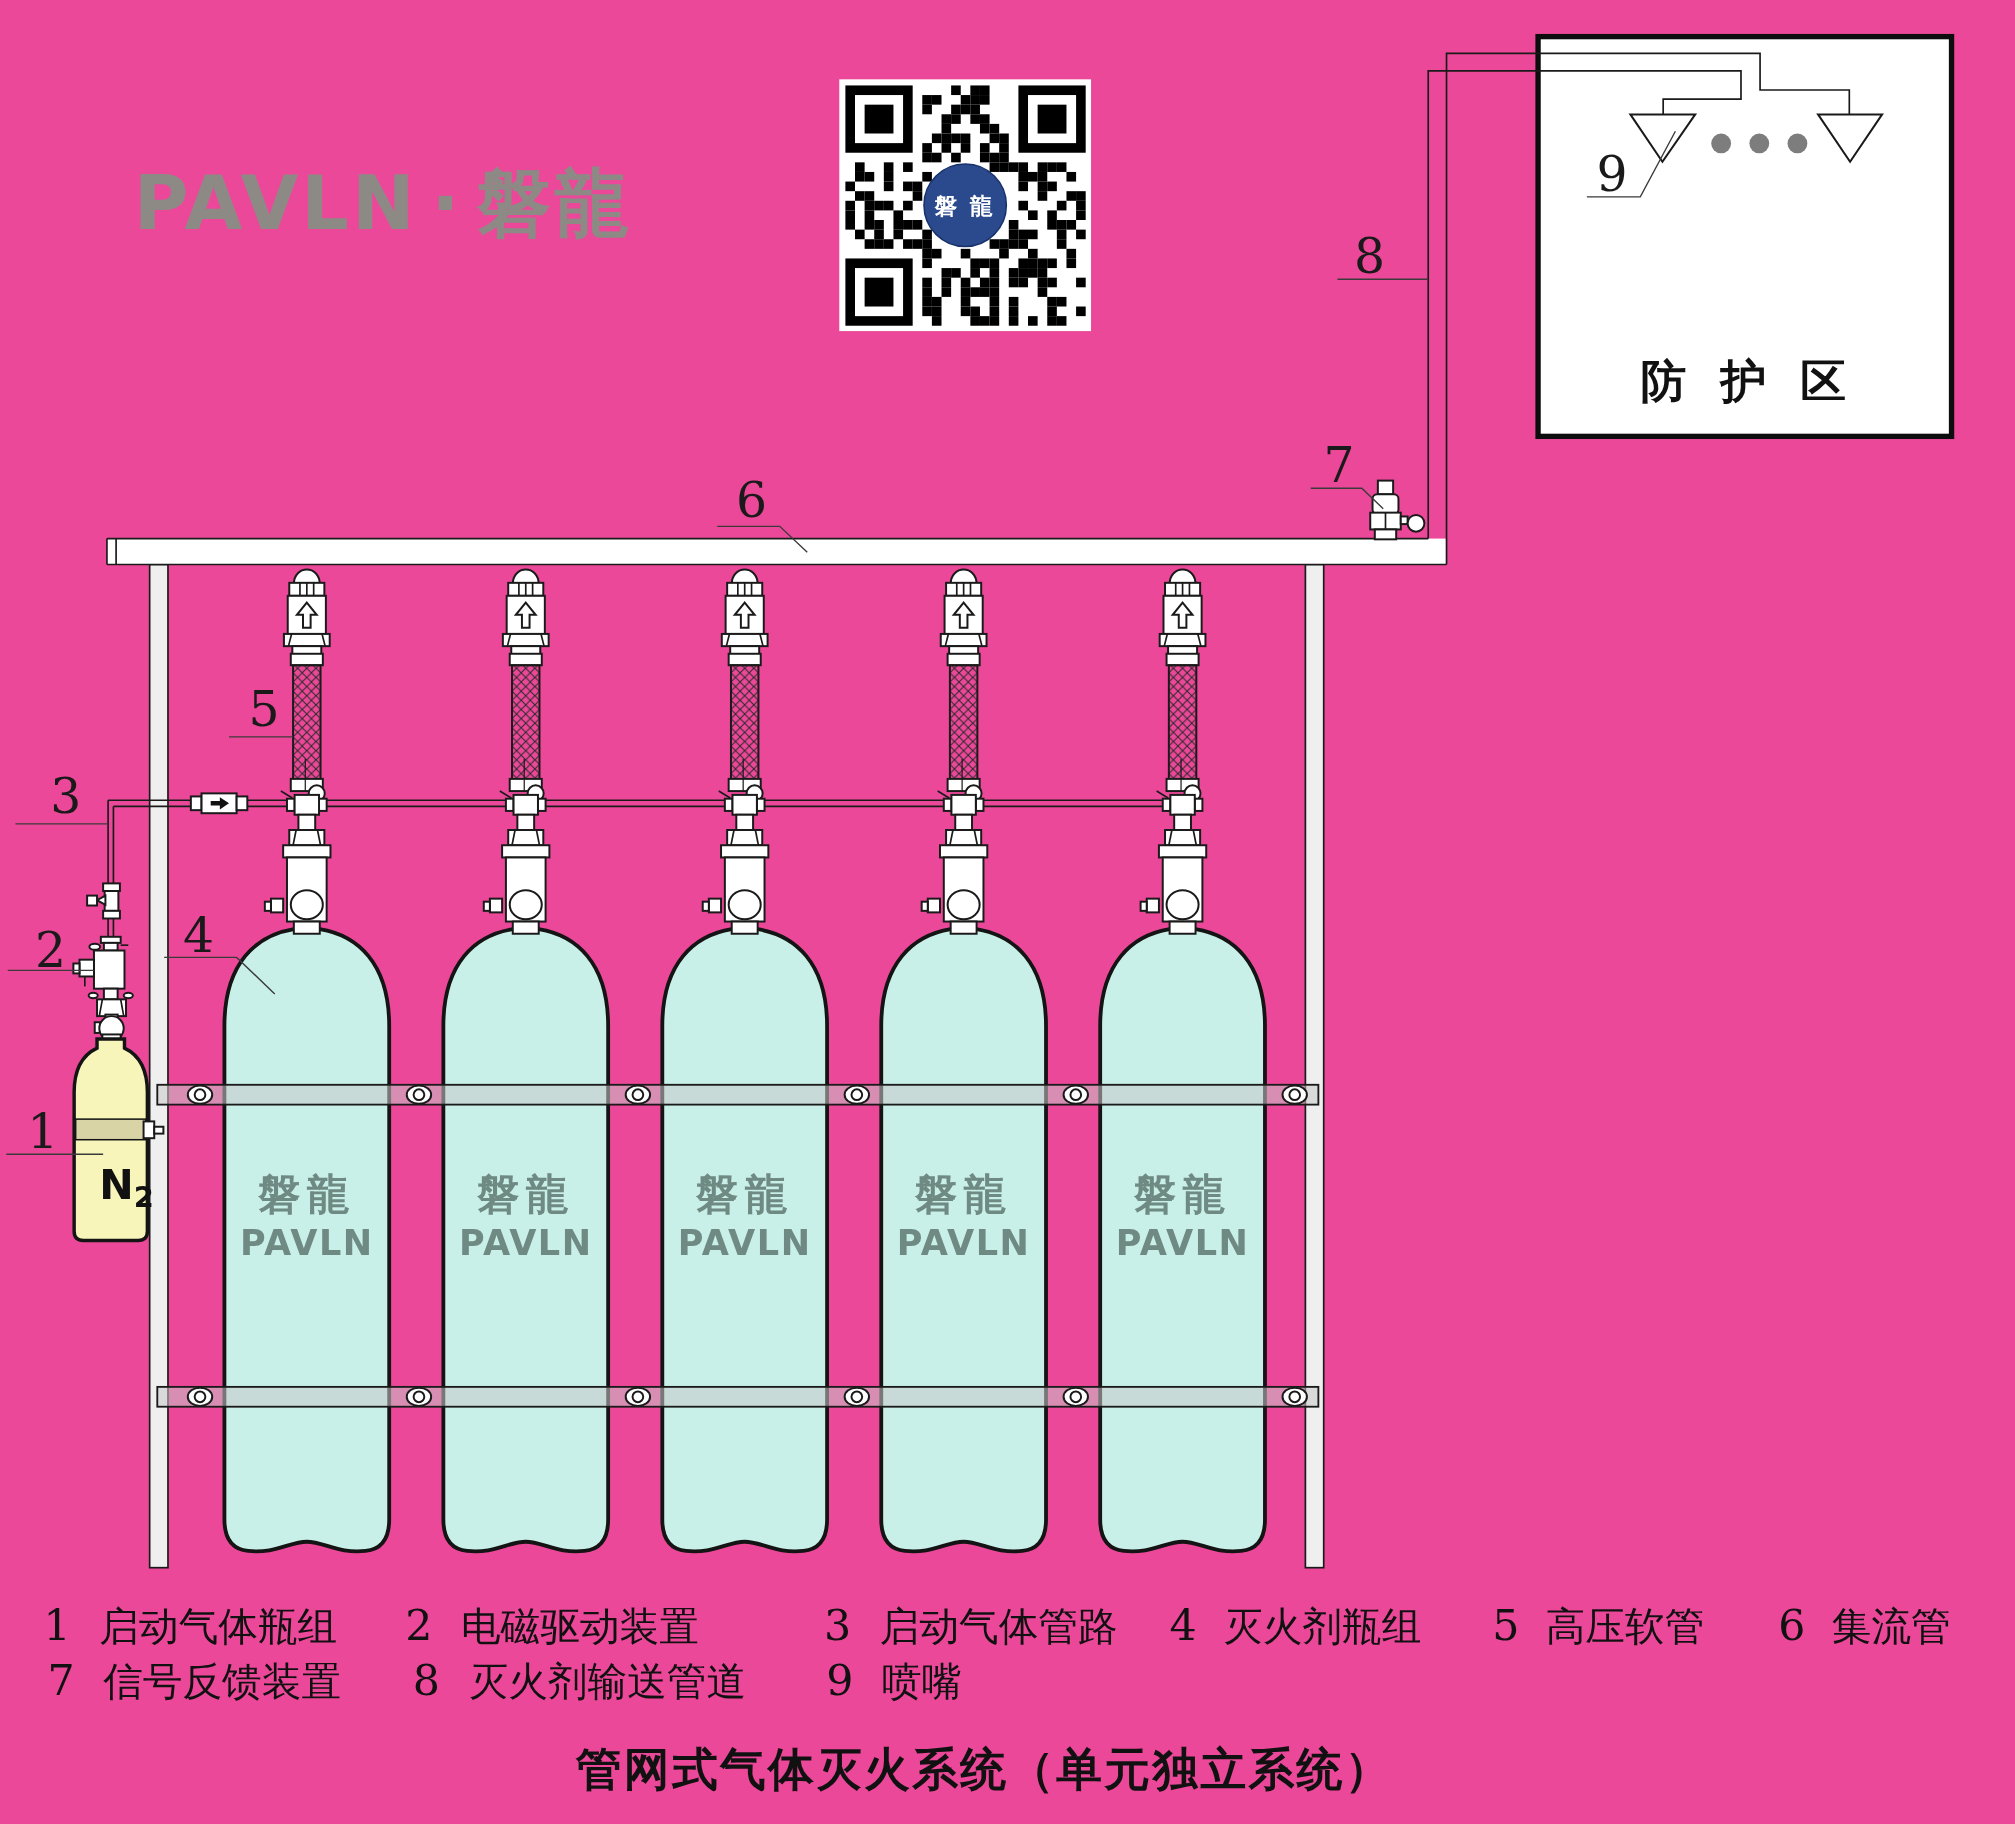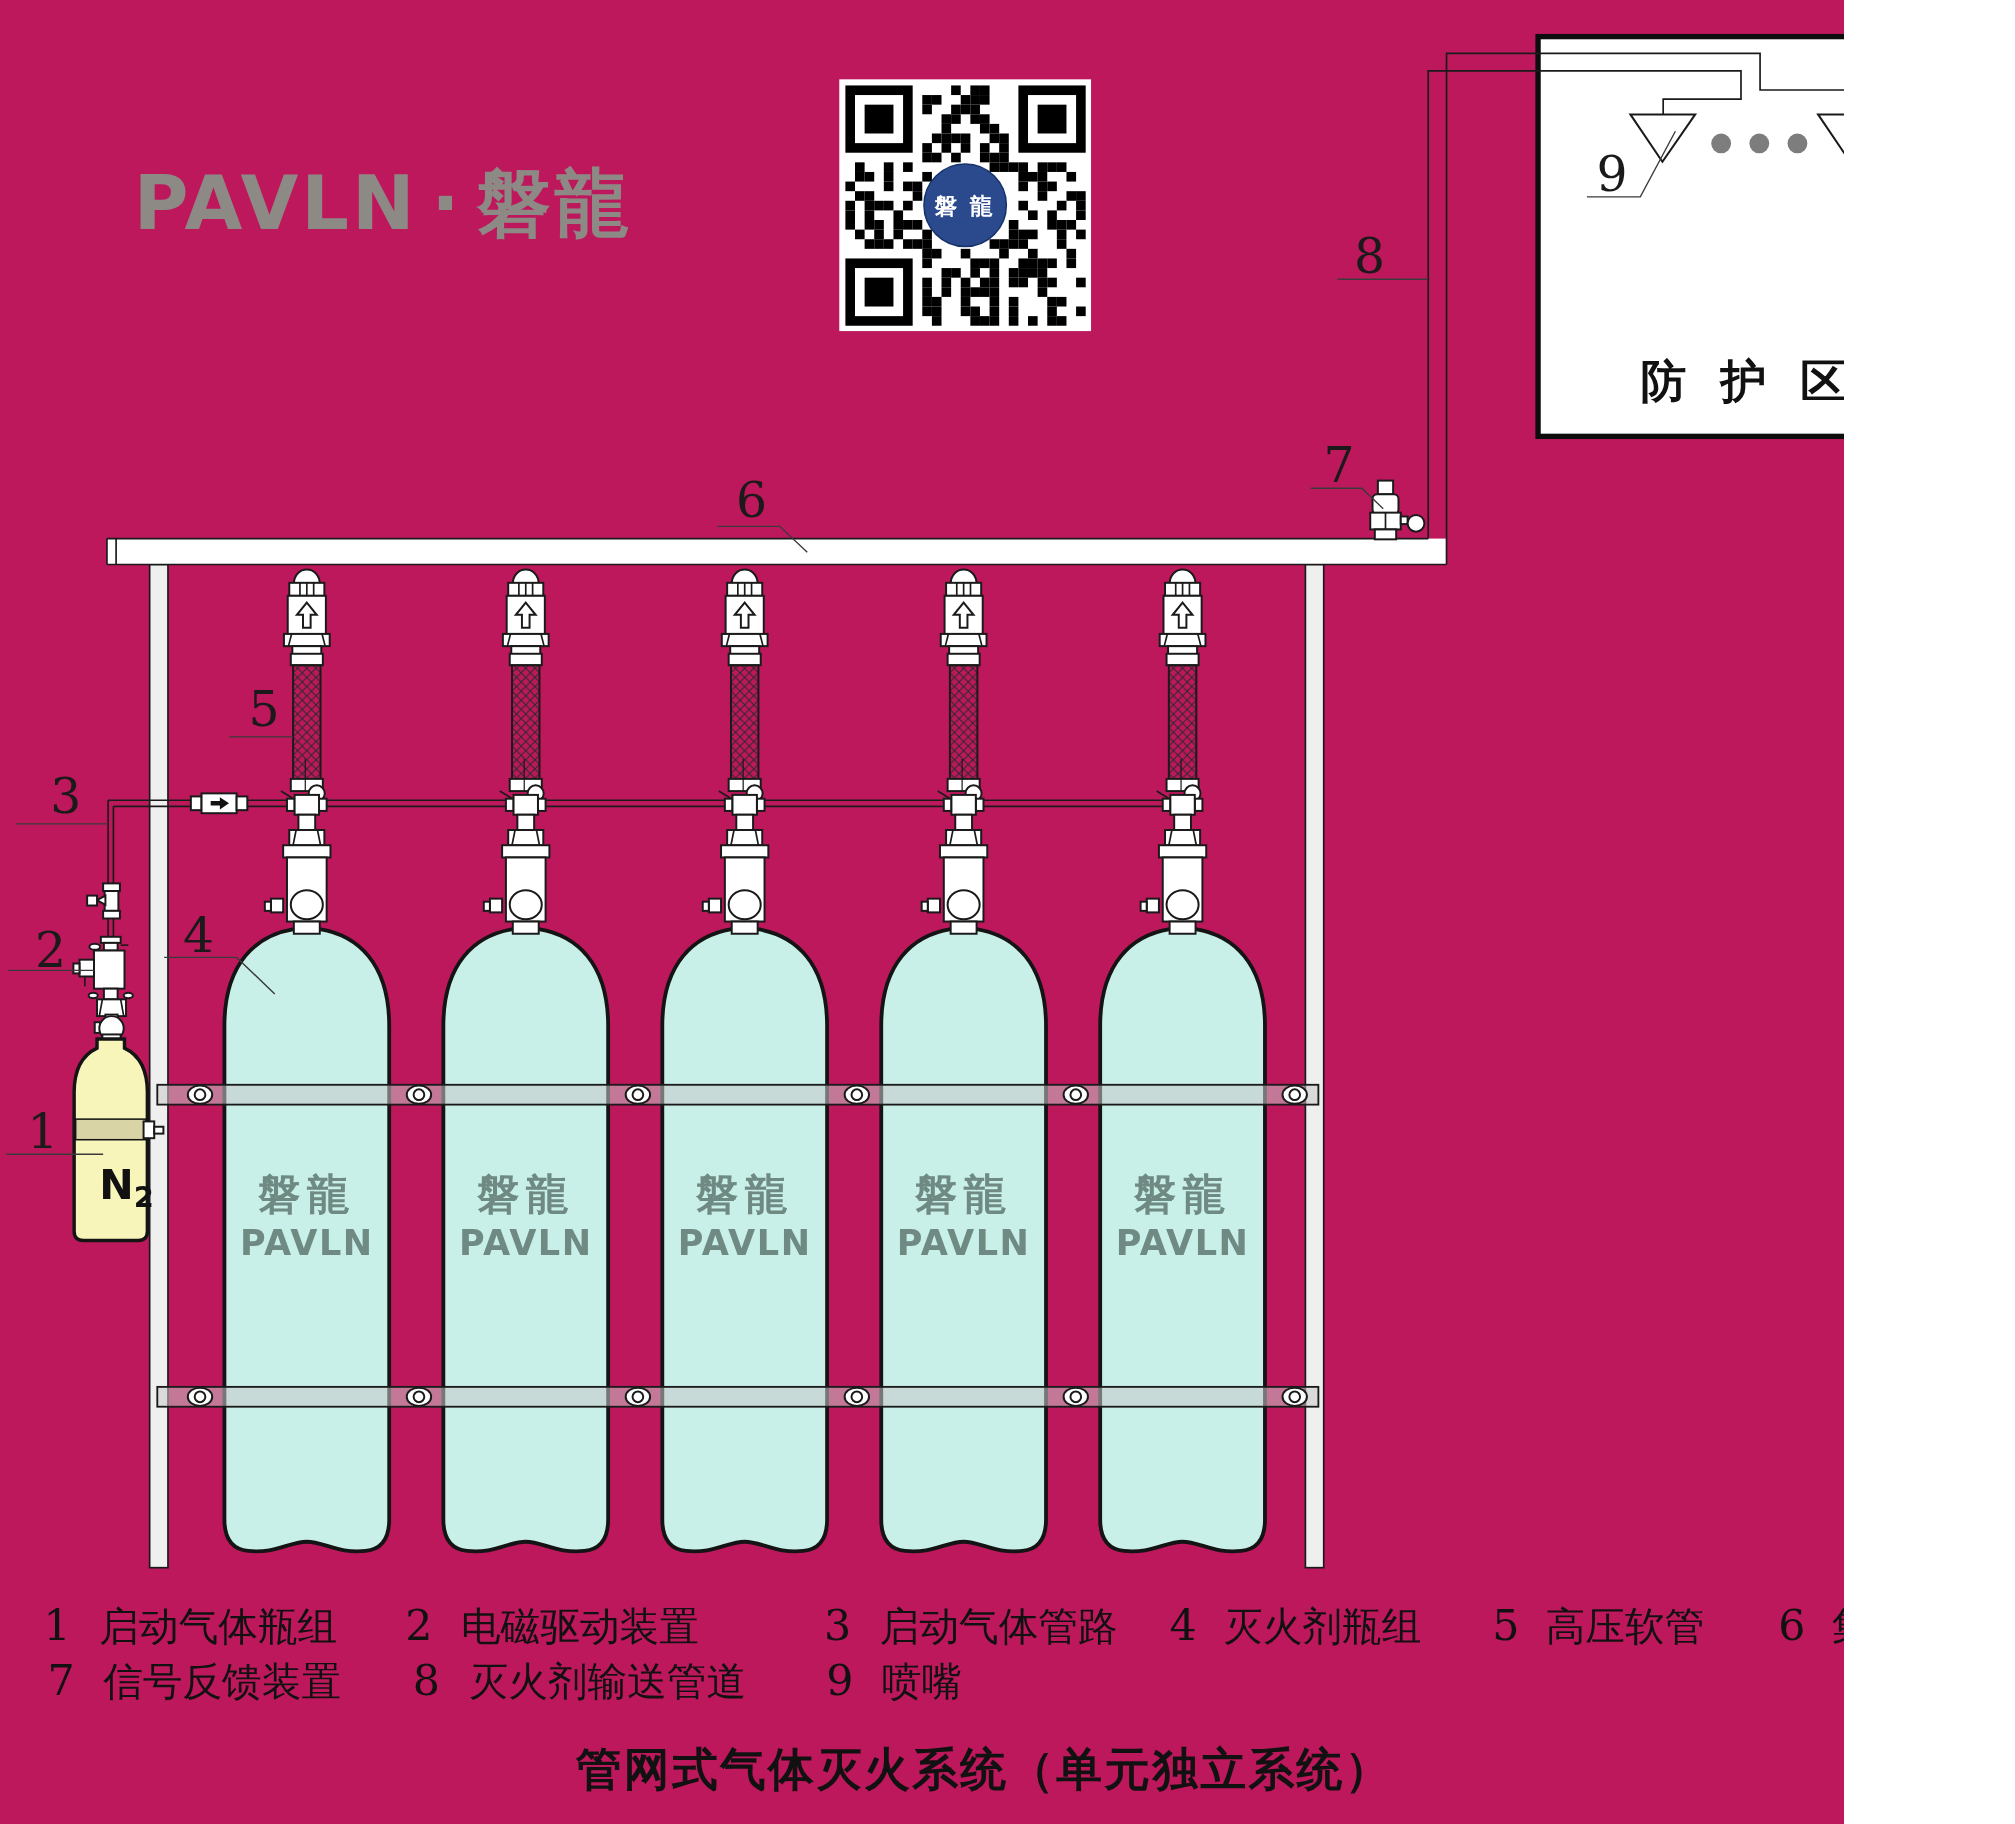--- a/index.html
+++ b/index.html
@@ -1,16 +1,16 @@
 <!DOCTYPE html>
 <html style="font-size:12.2px"><head>
 <meta charset="utf-8">
 <style>
   html,body{margin:0;padding:0;background:#ffffff;}
-  .page{position:relative;width:1844px;height:1824px;background:#be185d;overflow:hidden;}
+  .page{position:relative;width:2015px;height:1824px;background:#ec4899;overflow:hidden;}
   svg text{user-select:none;}
   .digit{font-family:"DejaVu Serif","Liberation Serif",serif;font-size:64px;fill:#1a1a1a;}
   .legendNum{font-family:"DejaVu Serif","Liberation Serif",serif;font-size:56px;fill:#111;}
   .legendTxt{font-family:"Liberation Sans","DejaVu Sans",sans-serif;font-size:52px;fill:#111;}
   .titleTxt{font-family:"Liberation Sans","DejaVu Sans",sans-serif;font-size:60px;font-weight:600;fill:#111;letter-spacing:3px;}
   .zoneTxt{font-family:"Liberation Sans","DejaVu Sans",sans-serif;font-size:60px;font-weight:700;fill:#111;letter-spacing:14px;}
   .logoTxt{font-family:"DejaVu Sans","Liberation Sans",sans-serif;font-size:98px;font-weight:900;letter-spacing:4px;}
   .brandCn{font-family:"Liberation Sans","DejaVu Sans",sans-serif;font-size:56px;font-weight:700;letter-spacing:8px;}
   .brandEn{font-family:"DejaVu Sans","Liberation Sans",sans-serif;font-size:46px;font-weight:900;letter-spacing:2px;}
   .n2Txt{font-family:"DejaVu Sans","Liberation Sans",sans-serif;font-size:54px;font-weight:900;fill:#111;}

